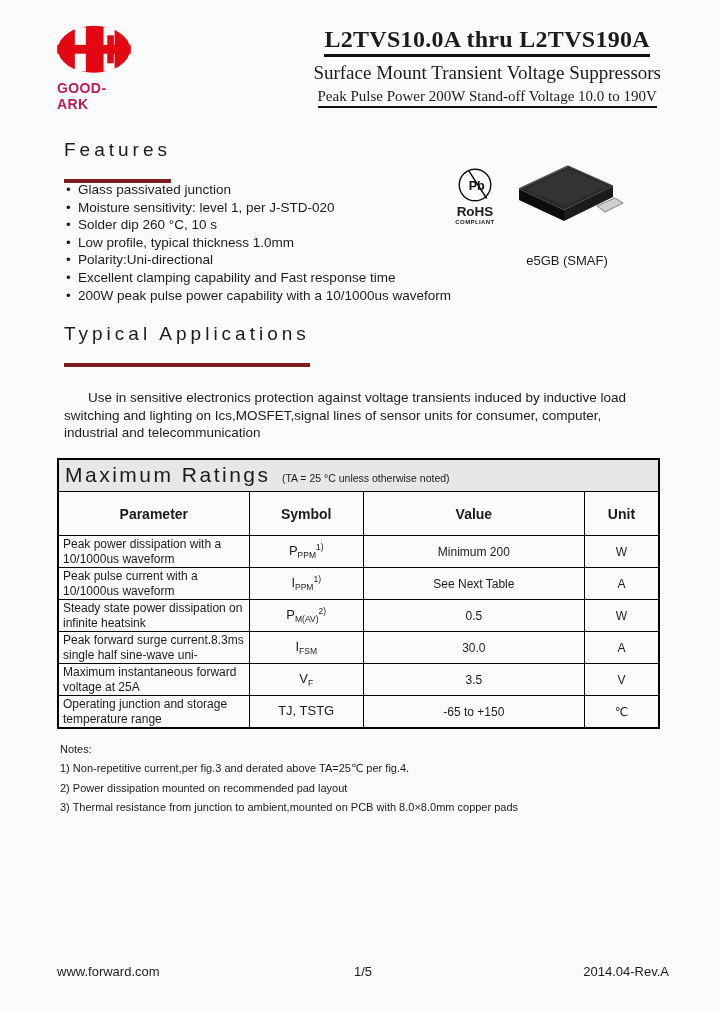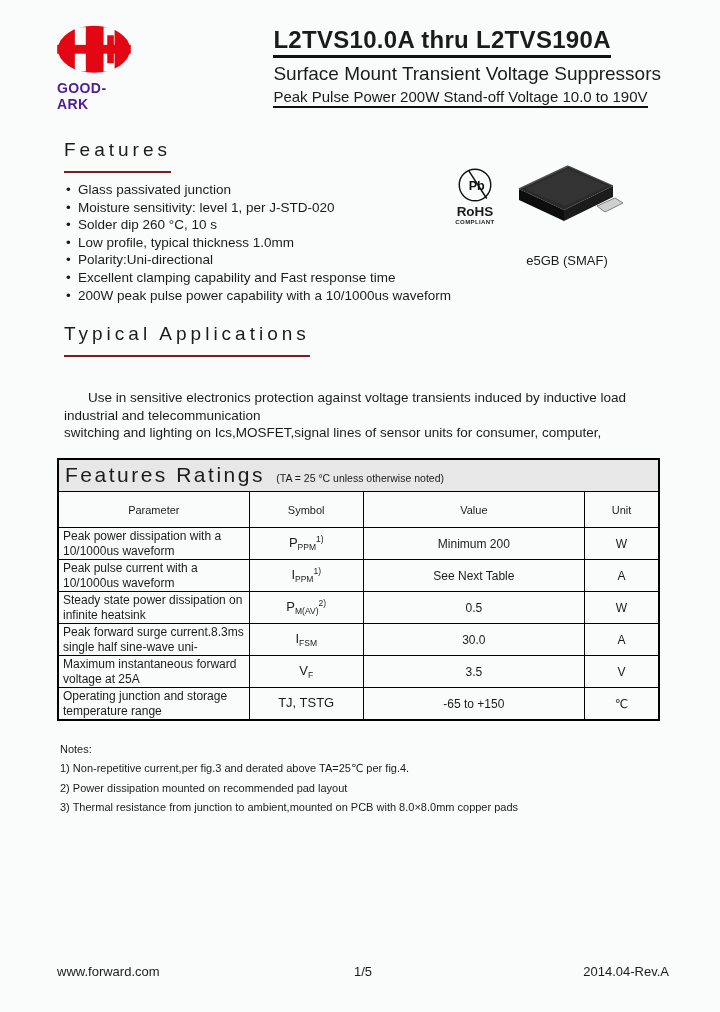--- a/index.html
+++ b/index.html
@@ -8,32 +8,32 @@
     position:relative;
     background:#fafcfc;
     color:#1b1b1b;
     font-family:"Liberation Sans","DejaVu Sans",sans-serif;
     overflow:hidden;
   }
 
   
   .logo-wrap { position:absolute; left:57px; top:25px; width:80px; text-align:left; }
   .logo-svg { display:block; width:74px; height:53px; }
-  .brand-text { margin-top:2px; font-size:14px; font-weight:bold; color:#4c1d95; letter-spacing:0.4px; }
-
-  .titles { position:absolute; top:26px; right:59px; text-align:left; }
+  .brand-text { margin-top:2px; font-size:14px; font-weight:bold; color:#be185d; letter-spacing:0.4px; }
+
+  .titles { position:absolute; top:26px; right:59px; text-align:center;font-family:Liberation Serif, serif; }
   .doc-title { display:inline-block; font-size:24px; font-weight:bold; letter-spacing:0.3px;
                border-bottom:3px solid #111; padding-bottom:1px; }
   .doc-sub1 { font-size:19px; margin-top:5px; }
   .doc-sub2-wrap { margin-top:3px; }
   .doc-sub2 { display:inline-block; font-size:15px; border-bottom:2px solid #111; padding-bottom:1px; }
 
   
   .section-heading { display:inline-block; font-size:19px; letter-spacing:4px;
-                     border-bottom:2px solid #7f1d1d; padding-bottom:10px; }
+                     border-bottom:4px solid #7f1d1d; padding-bottom:18px; }
   .features-heading { position:absolute; left:64px; top:139px; }
   .apps-heading { position:absolute; left:64px; top:323px; }
 
   
   .features-list { position:absolute; left:66px; top:181px; width:390px; }
   .feature-item { display:flex; font-size:13.5px; line-height:17.6px; }
   .bullet { width:12px; flex:0 0 12px; }
 
   
   .pbfree { position:absolute; left:451px; top:167px; width:48px; text-align:center; }
@@ -49,21 +49,21 @@
   .apps-line-first { padding-left:24px; }
 
   
   .ratings { position:absolute; left:57px; top:458px; width:603px;
              border-collapse:collapse; table-layout:fixed; }
   .ratings th, .ratings td { border:1px solid #000; }
   .ratings { border:2px solid #000; }
   .ratings .title-cell { background:#e7e7e7; padding:3px 6px 4px 6px; text-align:left; }
   .ratings-heading { font-size:21px; letter-spacing:2.5px; font-weight:normal; }
   .ratings-cond { font-size:10.5px; margin-left:8px; }
-  .ratings th { font-size:11px; font-weight:normal; height:36px; text-align:center; }
+  .ratings th { font-size:14px; font-weight:bold; height:44px; text-align:center; }
   .ratings td { font-size:12px; height:31px; text-align:center; vertical-align:middle; }
   .ratings td.param { text-align:left; padding:1px 2px 1px 4px; white-space:pre-line; line-height:14.5px;margin-left:42px; }
   .col-param { width:31.8%; } .col-sym { width:19%; } .col-val { width:36.8%; } .col-unit { width:12.4%; }
   .sym-base { font-size:13px; }
   .ratings sub { font-size:8.5px; }
   .ratings sup { font-size:8.5px; }
 
   
   .notes { position:absolute; left:60px; top:743px; width:620px; font-size:11px; }
   .notes-heading { margin-bottom:7px; }
@@ -146,35 +146,35 @@
   <polygon points="108,30 59,54 59,65 108,41" fill="#1b1b1b"></polygon>
   <polygon points="20,33 63,13 102,30 60,50" fill="#333333"></polygon>
   <line x1="14" y1="33" x2="63" y2="10" stroke="#4f4f4f" stroke-width="1.4"></line>
   <line x1="63" y1="10" x2="108" y2="30" stroke="#454545" stroke-width="1.2"></line>
 </svg>
 <div class="pkg-caption">e5GB (SMAF)</div>
 
 <span class="section-heading apps-heading">Typical Applications</span>
 <div class="apps-body">
   <div class="apps-line-first">Use in sensitive electronics protection against voltage transients induced by inductive load</div>
+  <div>switching and lighting on Ics,MOSFET,signal lines of sensor units for consumer, computer,</div>
   <div>industrial and telecommunication</div>
-  <div>switching and lighting on Ics,MOSFET,signal lines of sensor units for consumer, computer,</div>
 </div>
 
 <table class="ratings">
   <colgroup>
     <col class="col-param">
       <col class="col-sym">
       <col class="col-val">
       <col class="col-unit">
   </colgroup>
   <tbody>
       <tr>
     <td class="title-cell" colspan="4">
-      <span class="ratings-heading">Features Ratings</span>
+      <span class="ratings-heading">Maximum Ratings</span>
       <span class="ratings-cond">(TA = 25 °C unless otherwise noted)</span>
     </td>
   </tr>
   <tr>
     <th>Parameter</th>
     <th>Symbol</th>
     <th>Value</th>
     <th>Unit</th>
   </tr>
   <tr>

